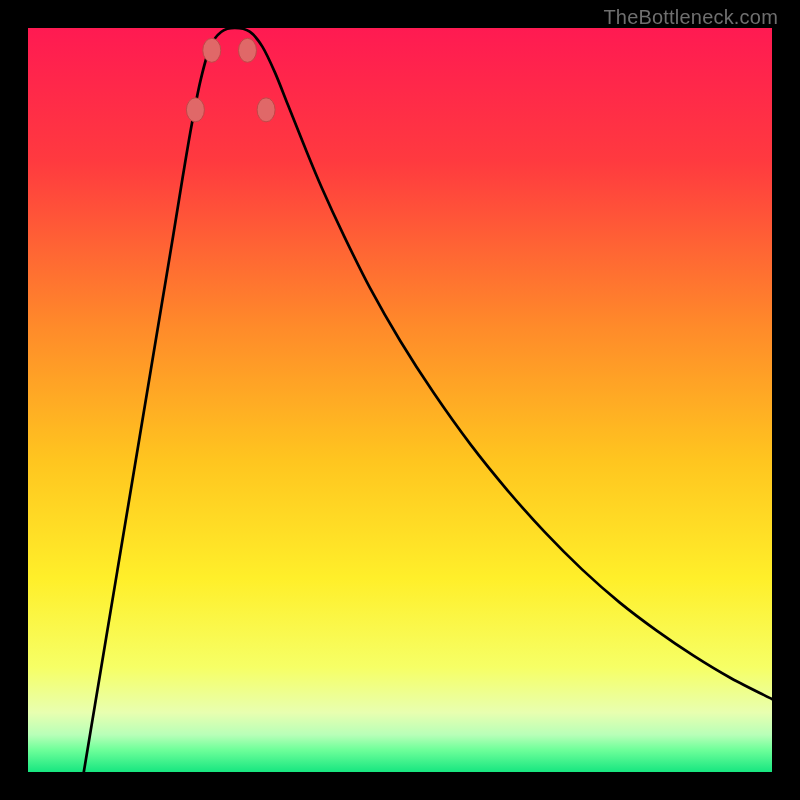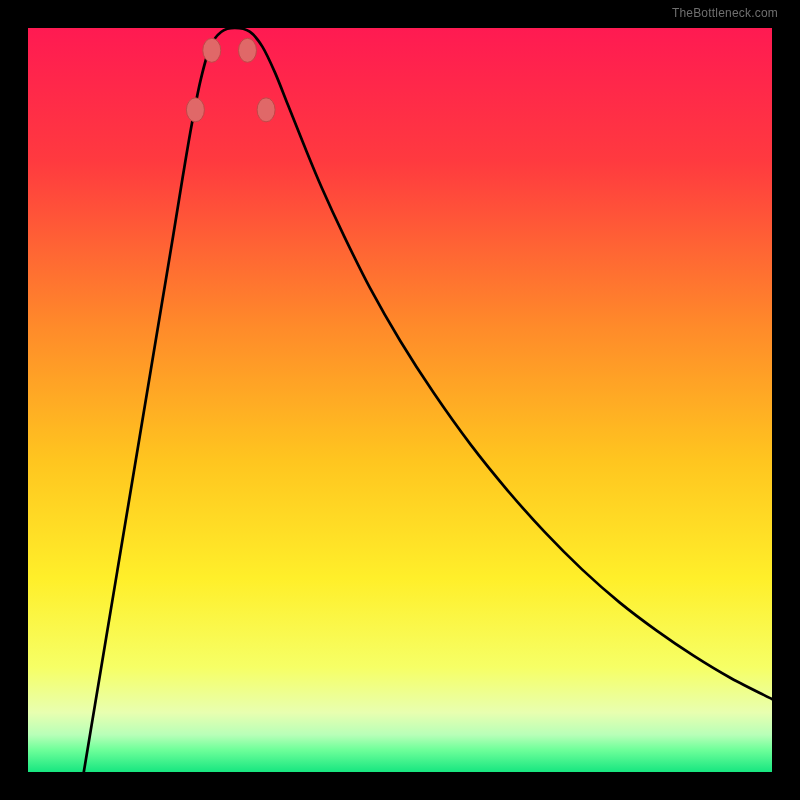--- a/index.html
+++ b/index.html
@@ -29,21 +29,21 @@
   }
   .curve-svg {
     position: absolute;
     inset: 0;
     width: 100%;
     height: 100%;
   }
   .watermark {
     position: absolute;
     color: #6f6f6f;
-    font-size: 12px;
+    font-size: 20px;
     font-weight: 400;
     letter-spacing: 0.2px;
     white-space: nowrap;
   }
 </style>
 </head>
 <body>
 
 <div class="frame">
 

